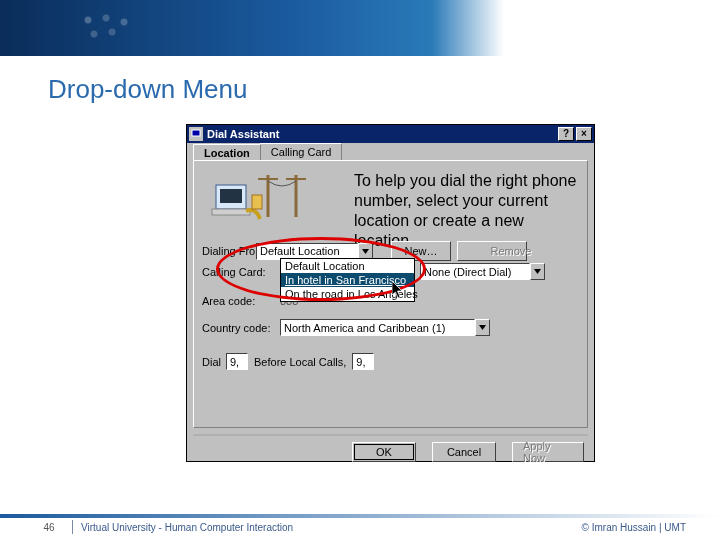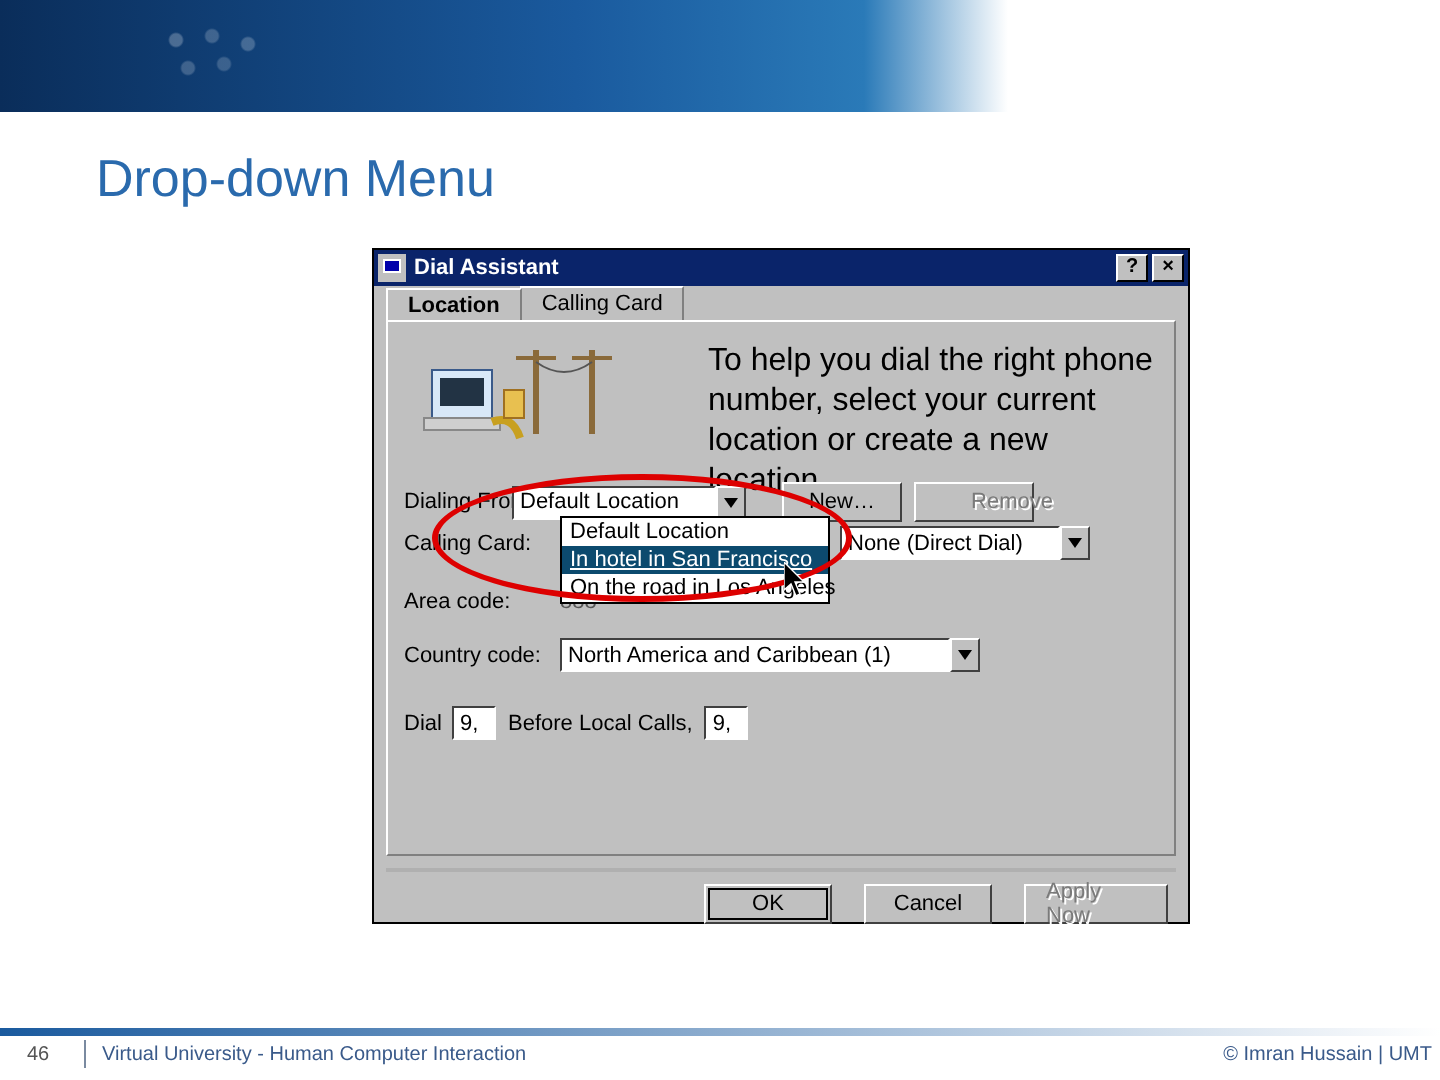--- a/index.html
+++ b/index.html
@@ -36,21 +36,21 @@
   .btn.focus { outline:1px solid #000; outline-offset:-3px; }
   .txtbox { height:17px; background:#fff; border:1px solid #808080; border-top-color:#404040; border-left-color:#404040; border-right-color:#fff; border-bottom-color:#fff; padding:0 3px; display:flex; align-items:center; }
   .small { width:22px; }
   .dropdown-list { position:absolute; background:#fff; border:1px solid #000; font-size:11px; z-index:5; }
   .dropdown-list .opt { padding:1px 4px; white-space:nowrap; }
   .dropdown-list .opt.sel { background:#0c4a6e; color:#fff;text-decoration:underline; }
   .cursor { position:absolute; pointer-events:none; z-index:10; }
   .ellipse { position:absolute; border:3px solid #d00; border-radius:50%; pointer-events:none; z-index:8; }
   .bottom-bar { height:2px; background:#b0b0b0; margin:4px 6px 0 6px; }
   .btn-row { display:flex; gap:16px; justify-content:flex-end; margin:6px 10px 0 0; }
-  .footer { position:absolute; left:0; right:0; bottom:0; height:26px; display:flex; align-items:center; font-size:10px; color:#444; padding:0 4px; }
+  .footer { position:absolute; left:0; right:0; bottom:0; height:26px; display:flex; align-items:center; font-size:10px; color:#444; padding:0 34px; }
   .page-num { width:30px; text-align:center; color:#555; }
   .vsep { width:1px; height:14px; background:#7a8aa0; margin:0 8px; }
   .footer-title { color:#3a5a8a; flex:1; }
   .footer-copy { color:#3a5a8a; }
   .grad-underline { position:absolute; left:0; bottom:22px; width:100%; height:4px; background:linear-gradient(90deg,#1a5a9e,#fff); }
 </style>
 </head>
 <body>
 
 <div class="top-banner">
@@ -103,21 +103,21 @@
           </span>
         <span class="arrow">
             <svg viewBox="0 0 7 5">
               <path d="M0 0 L7 0 L3.5 5 Z" fill="#000"></path>
             </svg>
           </span>
       </span>
       <span style="width:18px;"></span>
       <span class="btn" style="width:60px;">New…</span>
       <span style="width:6px;"></span>
-      <span class="btn disabled" style="width:60px;padding-left:48px;">Remove</span>
+      <span class="btn disabled" style="width:70px;padding-left:48px;">Remove</span>
     </div>
 
     <div class="dropdown-list" style="top:97px; left:86px; width:135px;">
       <div class="opt">Default Location</div>
       <div class="opt sel">In hotel in San Francisco</div>
       <div class="opt">On the road in Los Angeles</div>
     </div>
 
     <div class="row" style="top:102px; left:8px;">
       <span class="lbl" style="width:78px;">Calling Card:</span>

